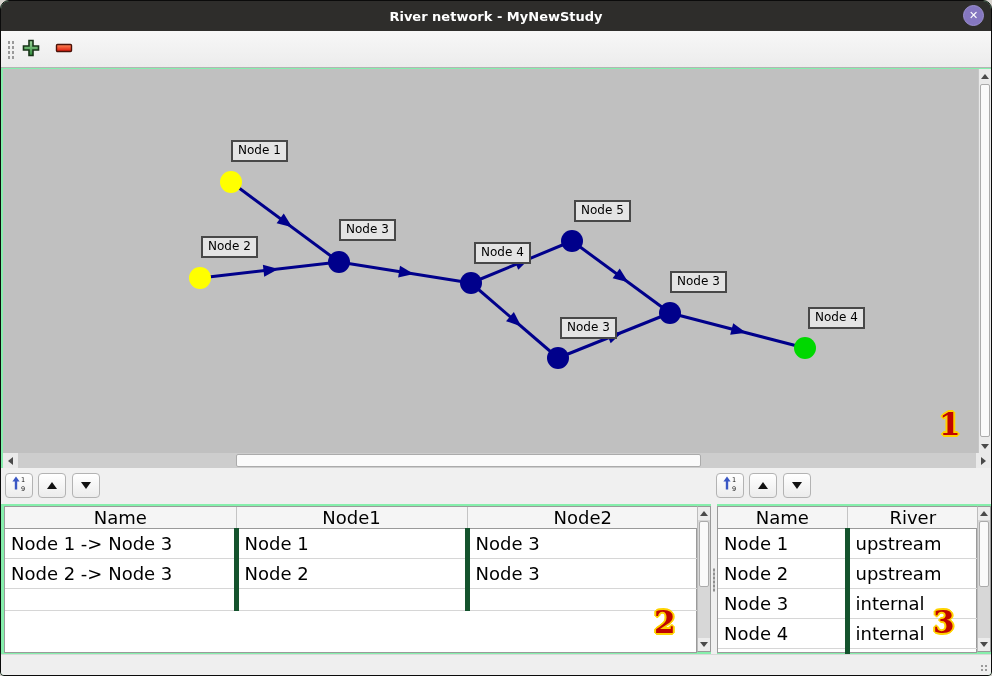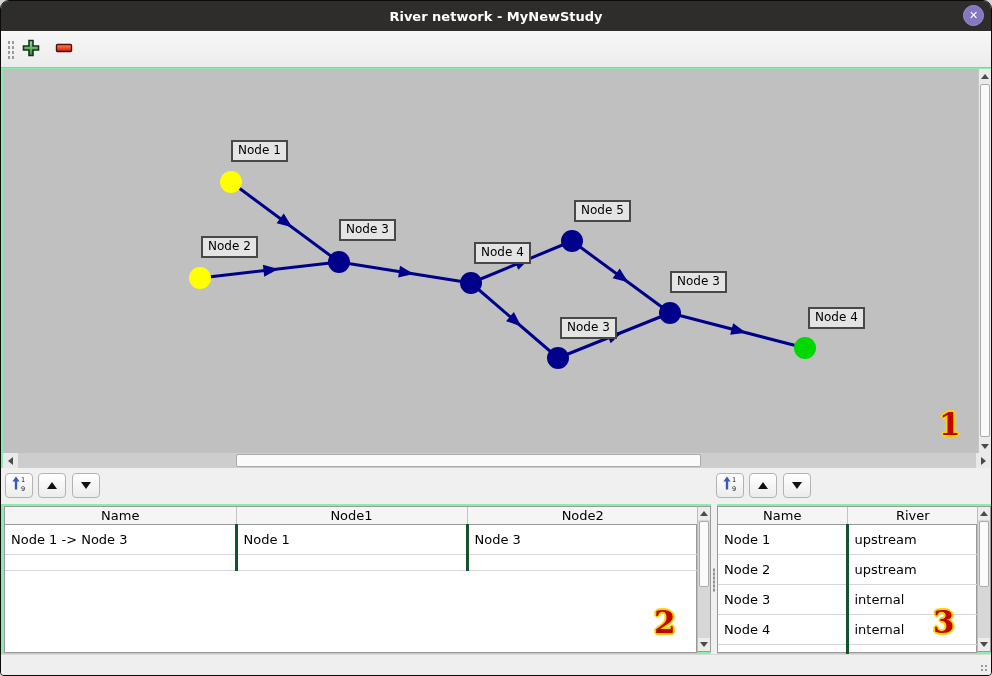--- a/index.html
+++ b/index.html
@@ -35,23 +35,23 @@
   .split-h .dots{position:absolute;left:487px;top:2px;width:22px;height:2px;background-image:radial-gradient(#909090 0.8px,transparent 1px);background-size:4px 2px;}
   .split-v{position:absolute;left:710px;top:503px;width:6px;height:150px;background:#f0f0f0;z-index:5;}
   .split-v .dots{position:absolute;left:2px;top:64px;width:2px;height:24px;background-image:radial-gradient(#909090 0.8px,transparent 1px);background-size:2px 4px;}
   
   .btn-row{position:absolute;left:0;top:471px;width:100%;height:32px;background:#f0f0f0;}
   .sq-btn{position:absolute;top:1px;width:28px;height:25px;border:1px solid #b3b3b3;border-radius:4px;background:linear-gradient(#ffffff,#ececec);display:flex;align-items:center;justify-content:center;cursor:pointer;padding:0;}
   .sq-btn .tri.up{border-left-width:5px;border-right-width:5px;border-bottom:7px solid #111;}
   .sq-btn .tri.down{border-left-width:5px;border-right-width:5px;border-top:7px solid #111;}
   
   .grid-wrap{position:absolute;top:505px;background:#fff;border:1px solid #9a9a9a;box-sizing:border-box;}
-  .grid-wrap table{border-collapse:collapse;table-layout:fixed;width:100%;font-size:13px;color:#000;}
+  .grid-wrap table{border-collapse:collapse;table-layout:fixed;width:100%;font-size:18px;color:#000;}
   .grid-wrap th{font-weight:normal;text-align:center;background:#f5f5f5;border-right:1px solid #c4c4c4;border-bottom:1px solid #9a9a9a;height:17px;padding:0;overflow:hidden;}
-  .grid-wrap td{border-right:3px solid #14532d;border-bottom:1px solid #d6d6d6;height:29px;padding:0 0 0 6px;overflow:hidden;white-space:nowrap;}
+  .grid-wrap td{border-right:5px solid #14532d;border-bottom:1px solid #d6d6d6;height:29px;padding:0 0 0 6px;overflow:hidden;white-space:nowrap;}
   .grid-wrap th:last-child,.grid-wrap td:last-child{border-right:none;}
   .tbl-scroll{position:absolute;top:505px;width:14px;height:146px;background:#d7d7d7;border:1px solid #9a9a9a;border-left:1px solid #bcbcbc;box-sizing:border-box;}
   .bottom-bar{position:absolute;left:0;top:653px;width:100%;height:21px;background:#efefef;border-top:1px solid #d8d8d8;box-sizing:border-box;}
   .resize-grip{position:absolute;right:3px;bottom:3px;width:8px;height:8px;background-image:radial-gradient(#9a9a9a 0.9px,transparent 1.1px);background-size:4px 4px;}
 </style>
 </head>
 <body>
 
 <div class="window">
 
@@ -205,20 +205,25 @@
             <th>Node2</th>
           </tr>
         </thead>
       <tbody id="links-body">
           <tr>
             <td>Node 1 -&gt; Node 3</td>
             <td>Node 1</td>
             <td>Node 3</td>
           </tr>
           <tr>
+            <td>Node 2 -&gt; Node 3</td>
+            <td>Node 2</td>
+            <td>Node 3</td>
+          </tr>
+          <tr>
             <td style="height: 8px;">&nbsp;</td>
             <td style="height: 8px;">&nbsp;</td>
             <td style="height: 8px;">&nbsp;</td>
           </tr>
         </tbody>
     </table>
   </div>
   <div class="tbl-scroll" style="left:696px;">
     <div class="stepper" style="left:0;top:0;width:12px;height:13px;background:#ececec;">
         <div class="tri up"></div>

